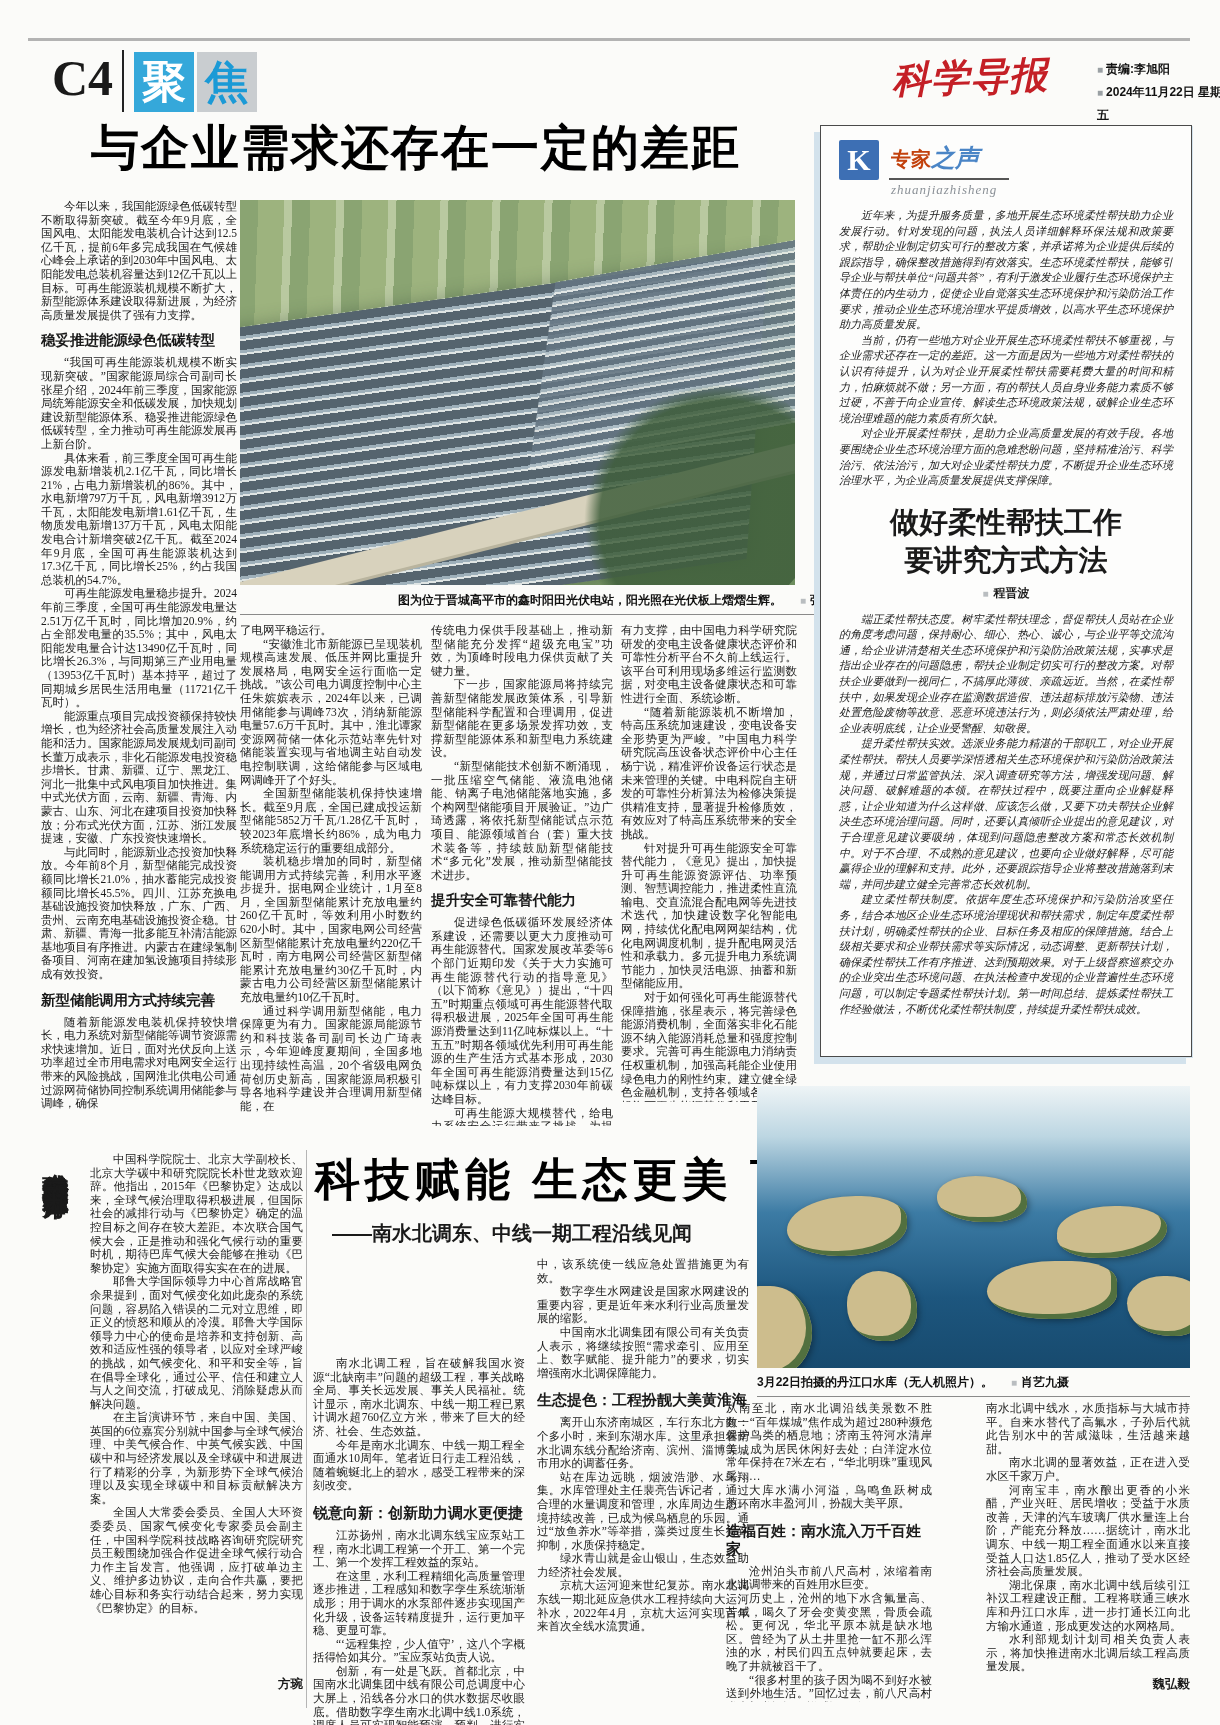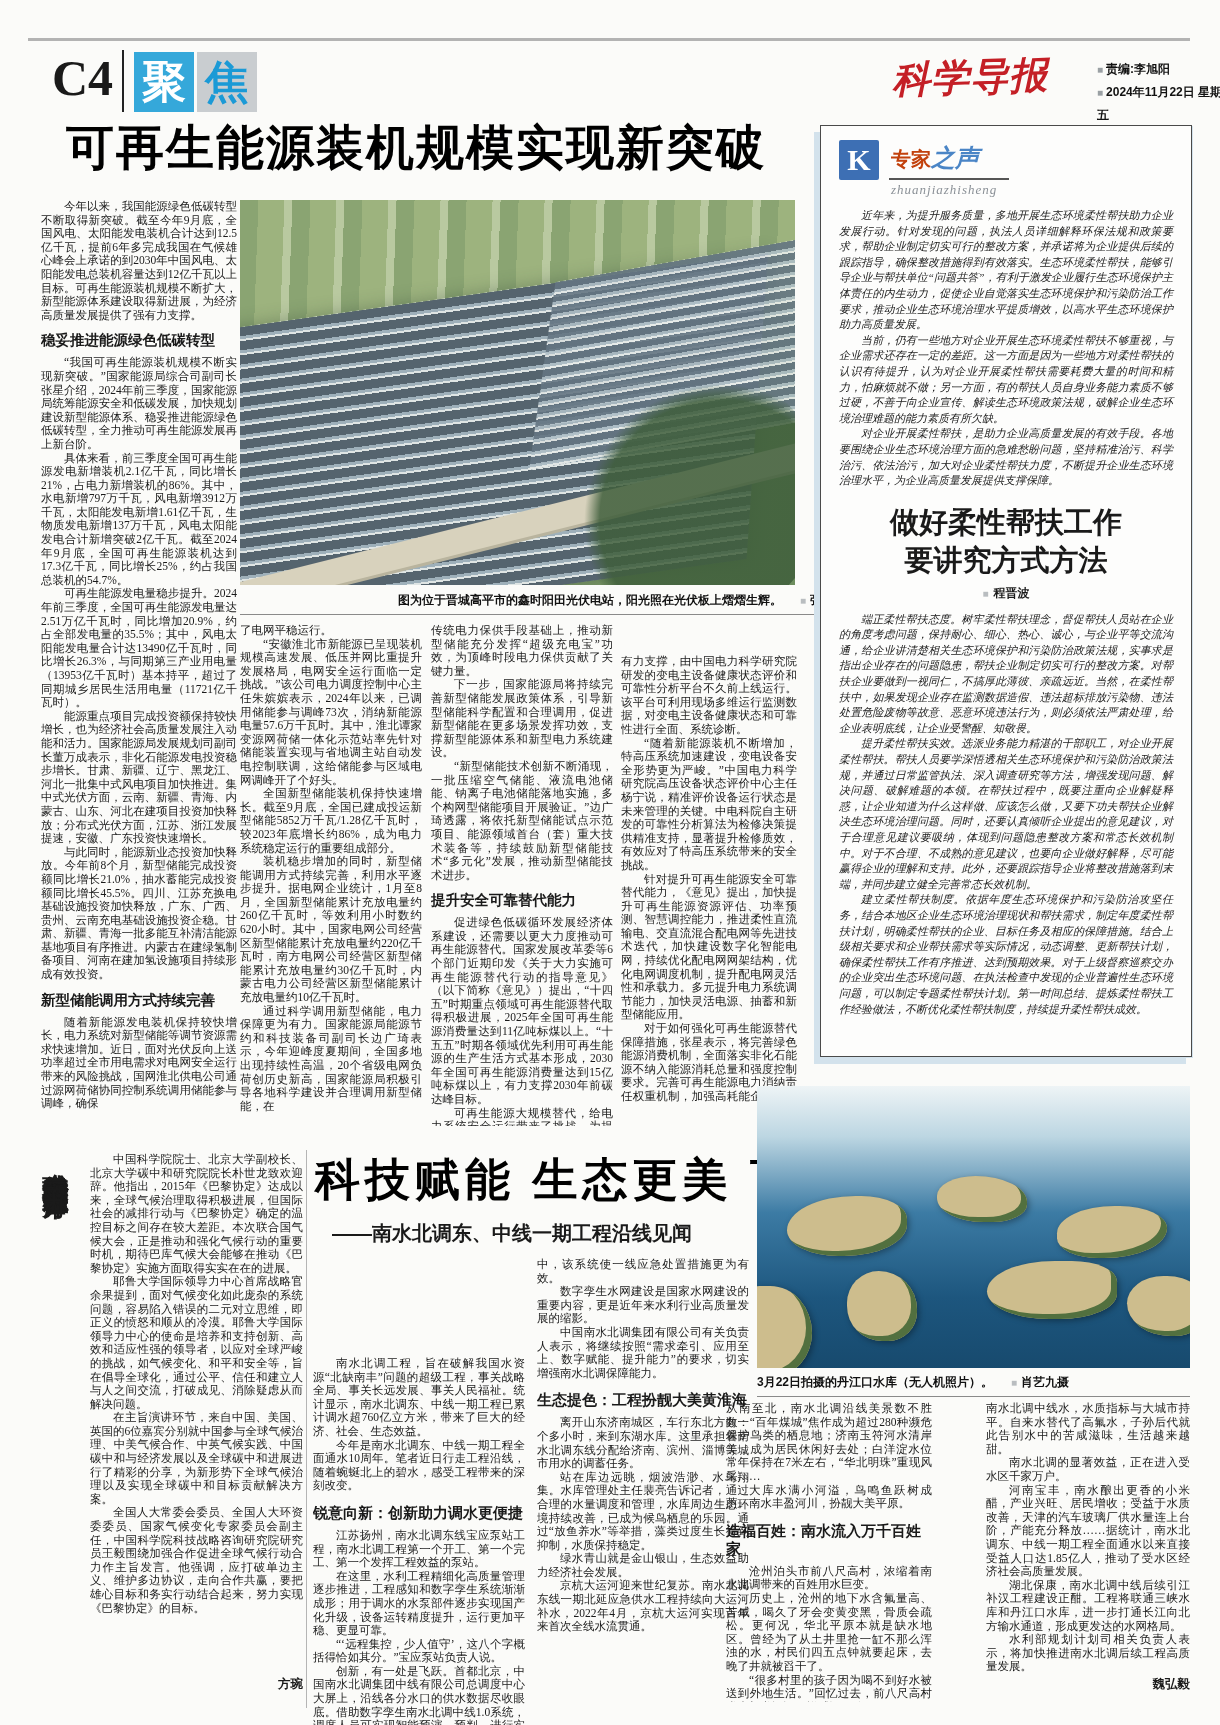--- a/index.html
+++ b/index.html
@@ -84,21 +84,21 @@
 <div class="abs c4">C4</div>
 <div class="abs hdiv"></div>
 <div class="abs sq sq1">聚</div>
 <div class="abs sq sq2">焦</div>
 <div class="abs masthead">科学导报</div>
 <div class="abs hinfo">
   <div><span class="bsq">■</span><span>责编:李旭阳</span></div>
   <div><span class="bsq">■</span><span>2024年11月22日 星期五</span></div>
 </div>
 
-<h1 class="abs mainhead" style="margin:0;">可再生能源装机规模实现新突破</h1>
+<h1 class="abs mainhead" style="margin:0;">与企业需求还存在一定的差距</h1>
 
 <div class="abs col" style="left:41px;top:200px;width:196px;height:926px;">
     <p class="pp">今年以来，我国能源绿色低碳转型不断取得新突破。截至今年9月底，全国风电、太阳能发电装机合计达到12.5亿千瓦，提前6年多完成我国在气候雄心峰会上承诺的到2030年中国风电、太阳能发电总装机容量达到12亿千瓦以上目标。可再生能源装机规模不断扩大，新型能源体系建设取得新进展，为经济高质量发展提供了强有力支撑。</p>
     <h4 class="sub">稳妥推进能源绿色低碳转型</h4>
     <p class="pp">“我国可再生能源装机规模不断实现新突破。”国家能源局综合司副司长张星介绍，2024年前三季度，国家能源局统筹能源安全和低碳发展，加快规划建设新型能源体系、稳妥推进能源绿色低碳转型，全力推动可再生能源发展再上新台阶。</p>
     <p class="pp">具体来看，前三季度全国可再生能源发电新增装机2.1亿千瓦，同比增长21%，占电力新增装机的86%。其中，水电新增797万千瓦，风电新增3912万千瓦，太阳能发电新增1.61亿千瓦，生物质发电新增137万千瓦，风电太阳能发电合计新增突破2亿千瓦。截至2024年9月底，全国可再生能源装机达到17.3亿千瓦，同比增长25%，约占我国总装机的54.7%。</p>
     <p class="pp">可再生能源发电量稳步提升。2024年前三季度，全国可再生能源发电量达2.51万亿千瓦时，同比增加20.9%，约占全部发电量的35.5%；其中，风电太阳能发电量合计达13490亿千瓦时，同比增长26.3%，与同期第三产业用电量（13953亿千瓦时）基本持平，超过了同期城乡居民生活用电量（11721亿千瓦时）。</p>
     <p class="pp">能源重点项目完成投资额保持较快增长，也为经济社会高质量发展注入动能和活力。国家能源局发展规划司副司长董万成表示，非化石能源发电投资稳步增长。甘肃、新疆、辽宁、黑龙江、河北一批集中式风电项目加快推进。集中式光伏方面，云南、新疆、青海、内蒙古、山东、河北在建项目投资加快释放；分布式光伏方面，江苏、浙江发展提速，安徽、广东投资快速增长。</p>
     <p class="pp">与此同时，能源新业态投资加快释放。今年前8个月，新型储能完成投资额同比增长21.0%，抽水蓄能完成投资额同比增长45.5%。四川、江苏充换电基础设施投资加快释放，广东、广西、贵州、云南充电基础设施投资企稳。甘肃、新疆、青海一批多能互补清洁能源基地项目有序推进。内蒙古在建绿氢制备项目、河南在建加氢设施项目持续形成有效投资。</p>
     <h4 class="sub">新型储能调用方式持续完善</h4>
@@ -125,21 +125,21 @@
   </div>
 <div class="abs col" style="left:431px;top:624px;width:182px;height:502px;">
     <p class="pp" style="text-indent: 0px;">传统电力保供手段基础上，推动新型储能充分发挥“超级充电宝”功效，为顶峰时段电力保供贡献了关键力量。</p>
     <p class="pp">下一步，国家能源局将持续完善新型储能发展政策体系，引导新型储能科学配置和合理调用，促进新型储能在更多场景发挥功效，支撑新型能源体系和新型电力系统建设。</p>
     <p class="pp">“新型储能技术创新不断涌现，一批压缩空气储能、液流电池储能、钠离子电池储能落地实施，多个构网型储能项目开展验证。”边广琦透露，将依托新型储能试点示范项目、能源领域首台（套）重大技术装备等，持续鼓励新型储能技术“多元化”发展，推动新型储能技术进步。</p>
     <h4 class="sub">提升安全可靠替代能力</h4>
     <p class="pp">促进绿色低碳循环发展经济体系建设，还需要以更大力度推动可再生能源替代。国家发展改革委等6个部门近期印发《关于大力实施可再生能源替代行动的指导意见》（以下简称《意见》）提出，“十四五”时期重点领域可再生能源替代取得积极进展，2025年全国可再生能源消费量达到11亿吨标煤以上。“十五五”时期各领域优先利用可再生能源的生产生活方式基本形成，2030年全国可再生能源消费量达到15亿吨标煤以上，有力支撑2030年前碳达峰目标。</p>
     <p class="pp">可再生能源大规模替代，给电力系统安全运行带来了挑战。为提升设备运行可靠性水平，给电力系统安全稳定运行提供</p>
   </div>
 <div class="abs col" style="left:621px;top:624px;width:176px;height:478px;">
-    <p class="pp" style="text-indent: 0px; margin-top: 31px;">有力支撑，由中国电力科学研究院研发的变电主设备健康状态评价和可靠性分析平台不久前上线运行。该平台可利用现场多维运行监测数据，对变电主设备健康状态和可靠性进行全面、系统诊断。</p>
+    <p class="pp" style="text-indent: 0px;">有力支撑，由中国电力科学研究院研发的变电主设备健康状态评价和可靠性分析平台不久前上线运行。该平台可利用现场多维运行监测数据，对变电主设备健康状态和可靠性进行全面、系统诊断。</p>
     <p class="pp">“随着新能源装机不断增加，特高压系统加速建设，变电设备安全形势更为严峻。”中国电力科学研究院高压设备状态评价中心主任杨宁说，精准评价设备运行状态是未来管理的关键。中电科院自主研发的可靠性分析算法为检修决策提供精准支持，显著提升检修质效，有效应对了特高压系统带来的安全挑战。</p>
     <p class="pp">针对提升可再生能源安全可靠替代能力，《意见》提出，加快提升可再生能源资源评估、功率预测、智慧调控能力，推进柔性直流输电、交直流混合配电网等先进技术迭代，加快建设数字化智能电网，持续优化配电网网架结构，优化电网调度机制，提升配电网灵活性和承载力。多元提升电力系统调节能力，加快灵活电源、抽蓄和新型储能应用。</p>
     <p class="pp">对于如何强化可再生能源替代保障措施，张星表示，将完善绿色能源消费机制，全面落实非化石能源不纳入能源消耗总量和强度控制要求。完善可再生能源电力消纳责任权重机制，加强高耗能企业使用绿色电力的刚性约束。建立健全绿色金融机制，支持各领域各类主体投资可再生能源替代利用及基础设施建设和升级。</p>
   </div>
 <div class="abs byline" style="left:717px;top:1104px;width:80px;">邵康</div>
 
 <div class="abs sidebox">
   <div class="slogo">
     <div class="ksq">K</div>
     <div class="stitle">

